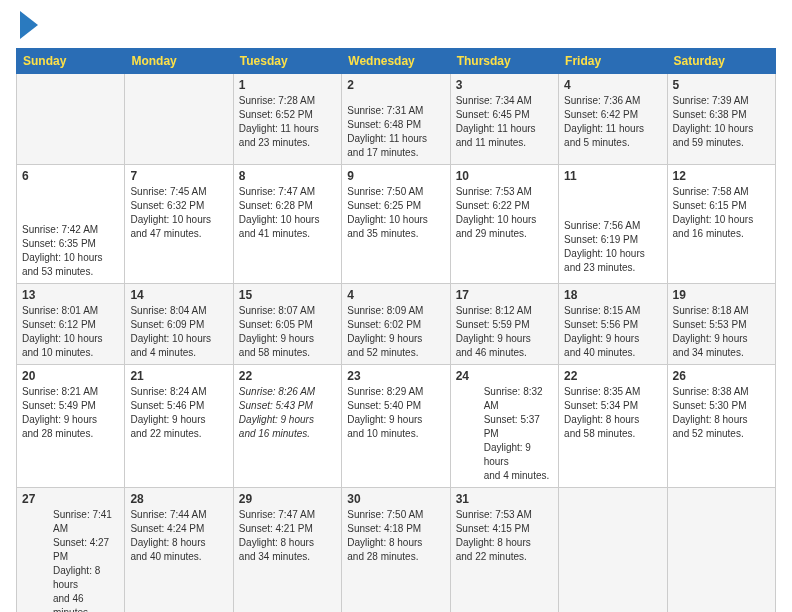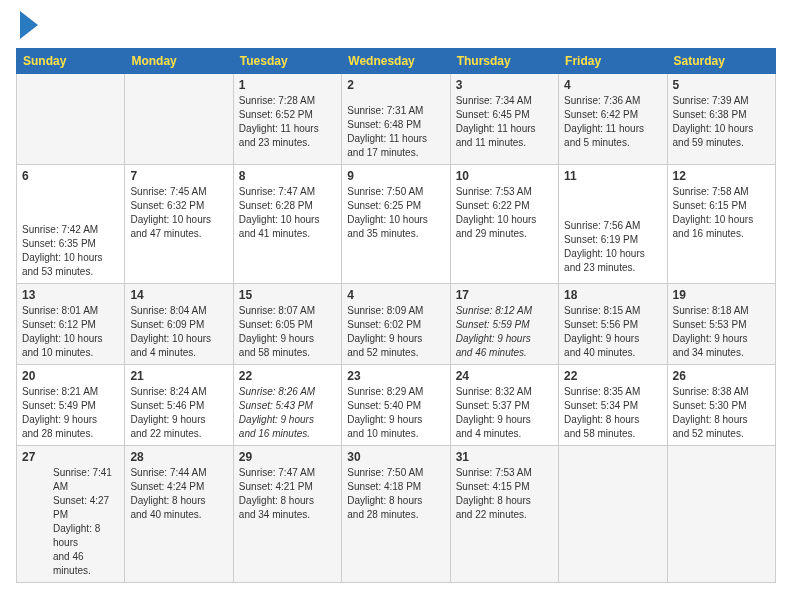--- a/index.html
+++ b/index.html
@@ -235,21 +235,21 @@
         </td>
         <td>
           <span class="day-num">4</span>
           <div class="day-info" style="white-space: pre-line;">Sunrise: 8:09 AM
 Sunset: 6:02 PM
 Daylight: 9 hours
 and 52 minutes.</div>
         </td>
         <td>
           <span class="day-num">17</span>
-          <div class="day-info" style="white-space: pre-line; font-style: italic;">Sunrise: 8:12 AM
+          <div class="day-info" style="white-space: pre-line;">Sunrise: 8:12 AM
 Sunset: 5:59 PM
 Daylight: 9 hours
 and 46 minutes.</div>
         </td>
         <td>
           <span class="day-num">18</span>
           <div class="day-info" style="white-space: pre-line;">Sunrise: 8:15 AM
 Sunset: 5:56 PM
 Daylight: 9 hours
 and 40 minutes.</div>
@@ -286,21 +286,21 @@
         </td>
         <td>
           <span class="day-num">23</span>
           <div class="day-info" style="white-space: pre-line;">Sunrise: 8:29 AM
 Sunset: 5:40 PM
 Daylight: 9 hours
 and 10 minutes.</div>
         </td>
         <td>
           <span class="day-num">24</span>
-          <div class="day-info" style="white-space: pre-line;">Sunrise: 8:32 AM
+          <div class="day-info" style="white-space: pre-line; margin-left: 28px;">Sunrise: 8:32 AM
 Sunset: 5:37 PM
 Daylight: 9 hours
 and 4 minutes.</div>
         </td>
         <td>
           <span class="day-num">22</span>
           <div class="day-info" style="white-space: pre-line;">Sunrise: 8:35 AM
 Sunset: 5:34 PM
 Daylight: 8 hours
 and 58 minutes.</div>

